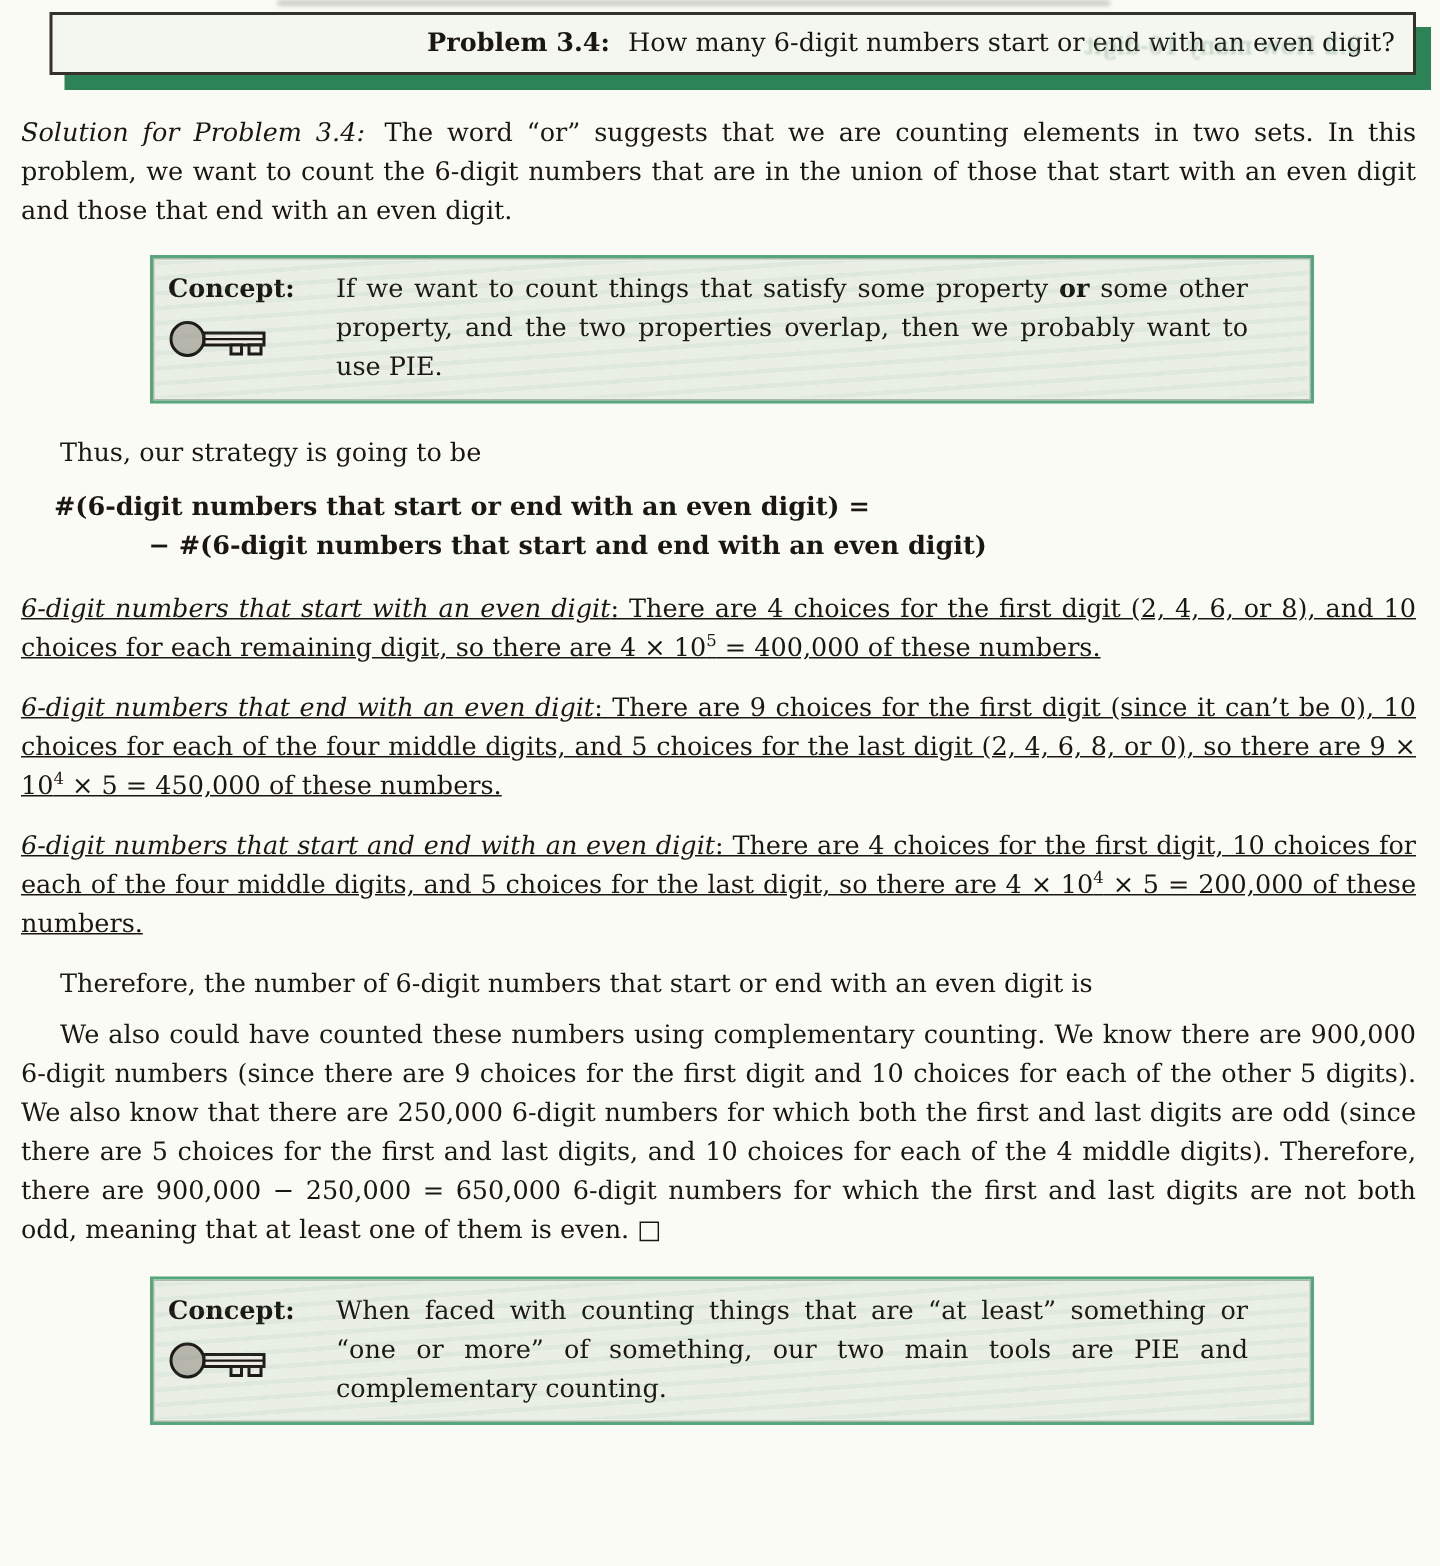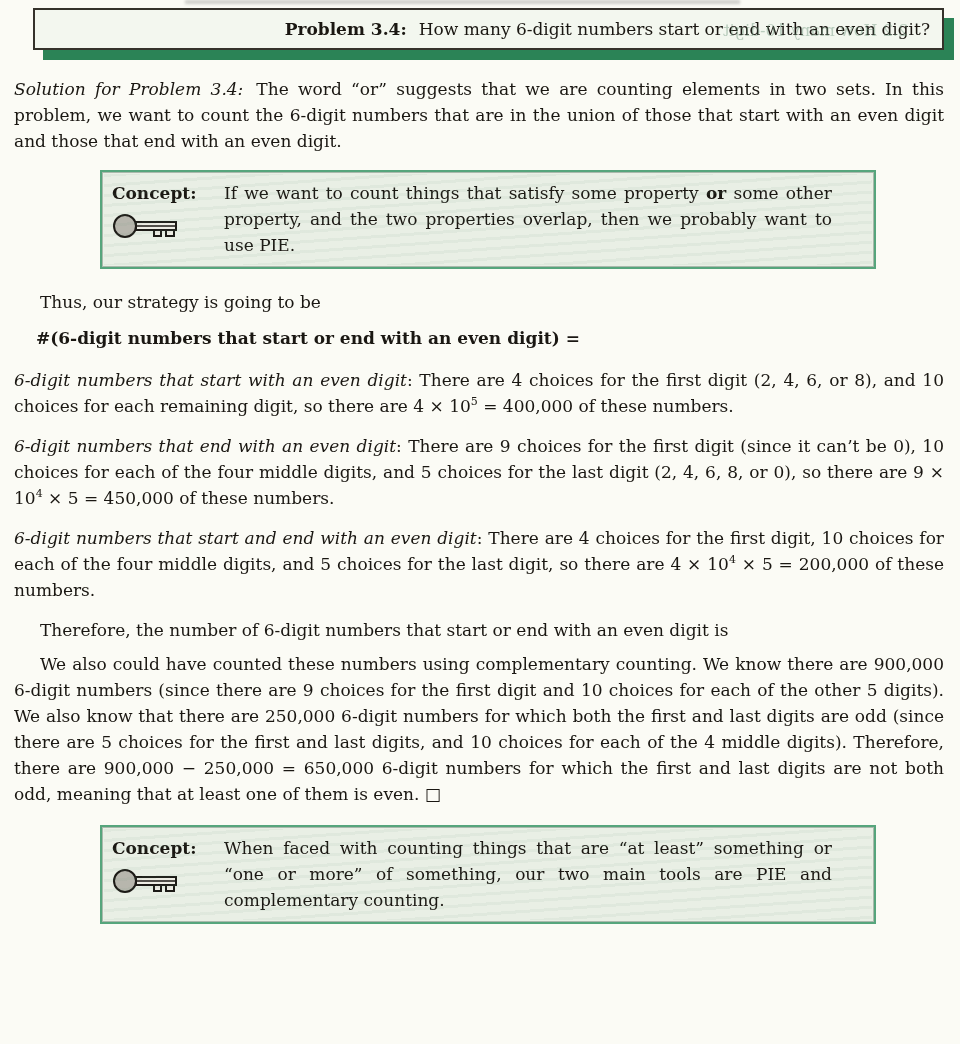--- a/index.html
+++ b/index.html
@@ -61,21 +61,21 @@
   
   .strategy-intro{margin-bottom:10px;}
   .eq-block{margin:0 0 16px 0;font-weight:bold;}
   .eq-line{text-align:left;}
   .eq-l0{margin-left:22px;}
   .eq-l1{margin-left:105px;}
   .eq-l2{margin-left:85px;}
   .eq-l3{margin-left:85px;}
 
   .easy-line{margin-bottom:15px;}
-  .case{margin-bottom:14px;}
+  .case{margin-bottom:14px;text-decoration:underline;}
   .therefore{margin-bottom:8px;}
   .center-eq{text-align:center;margin-bottom:14px;}
   .complementary{margin-bottom:16px;}
 
   sup{font-size:11px;line-height:0;}
   .seg-b{font-weight:bold;}
   .seg-i{font-style:italic;}
 </style>
 </head>
 <body>
@@ -104,20 +104,21 @@
         </svg>
       </span>
     </div>
     <p class="concept-text"><span>If we want to count things that satisfy some property </span><span class="seg-b">or</span><span> some other prop­erty, and the two properties overlap, then we probably want to use PIE.</span></p>
   </div>
 
   <p class="indent strategy-intro">Thus, our strategy is going to be</p>
 
   <div class="eq-block">
     <div class="eq-line eq-l0">#(6-digit numbers that start or end with an even digit) =</div>
+    <div class="eq-line eq-l3">− #(6-digit numbers that start and end with an even digit)</div>
   </div>
 
 
   <p class="case"><span class="seg-i">6-digit numbers that start with an even digit</span><span>: There are 4 choices for the first digit (2, 4, 6, or 8), and 10 choices for each remaining digit, so there are 4 × 10</span><sup>5</sup><span> = 400,000 of these numbers.</span></p>
   <p class="case"><span class="seg-i">6-digit numbers that end with an even digit</span><span>: There are 9 choices for the first digit (since it can’t be 0), 10 choices for each of the four middle digits, and 5 choices for the last digit (2, 4, 6, 8, or 0), so there are 9 × 10</span><sup>4</sup><span> × 5 = 450,000 of these numbers.</span></p>
   <p class="case"><span class="seg-i">6-digit numbers that start and end with an even digit</span><span>: There are 4 choices for the first digit, 10 choices for each of the four middle digits, and 5 choices for the last digit, so there are 4 × 10</span><sup>4</sup><span> × 5 = 200,000 of these numbers.</span></p>
 
   <p class="indent therefore">Therefore, the number of 6-digit numbers that start or end with an even digit is</p>
 
 

